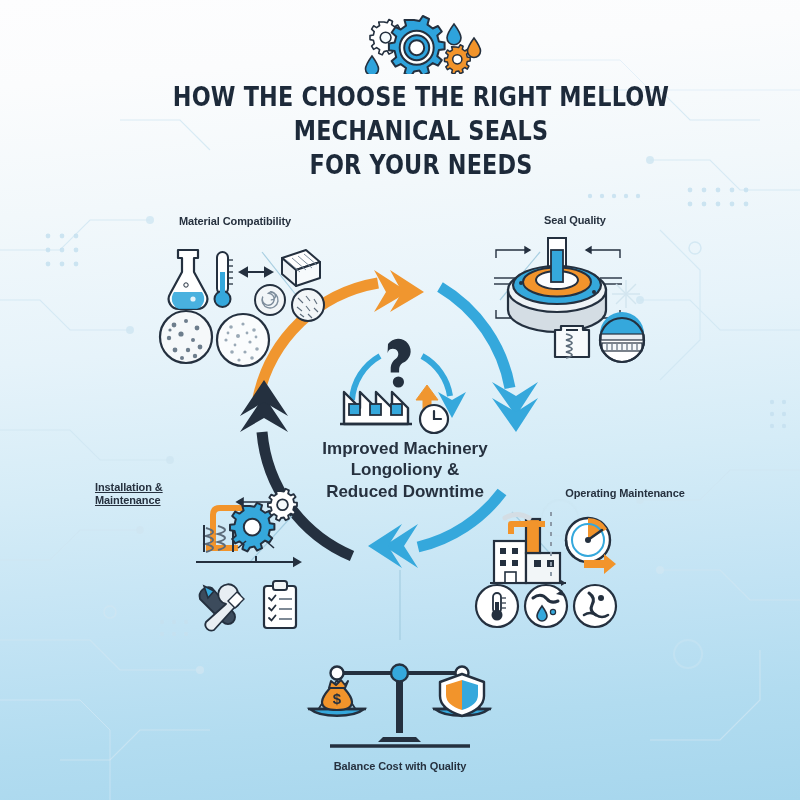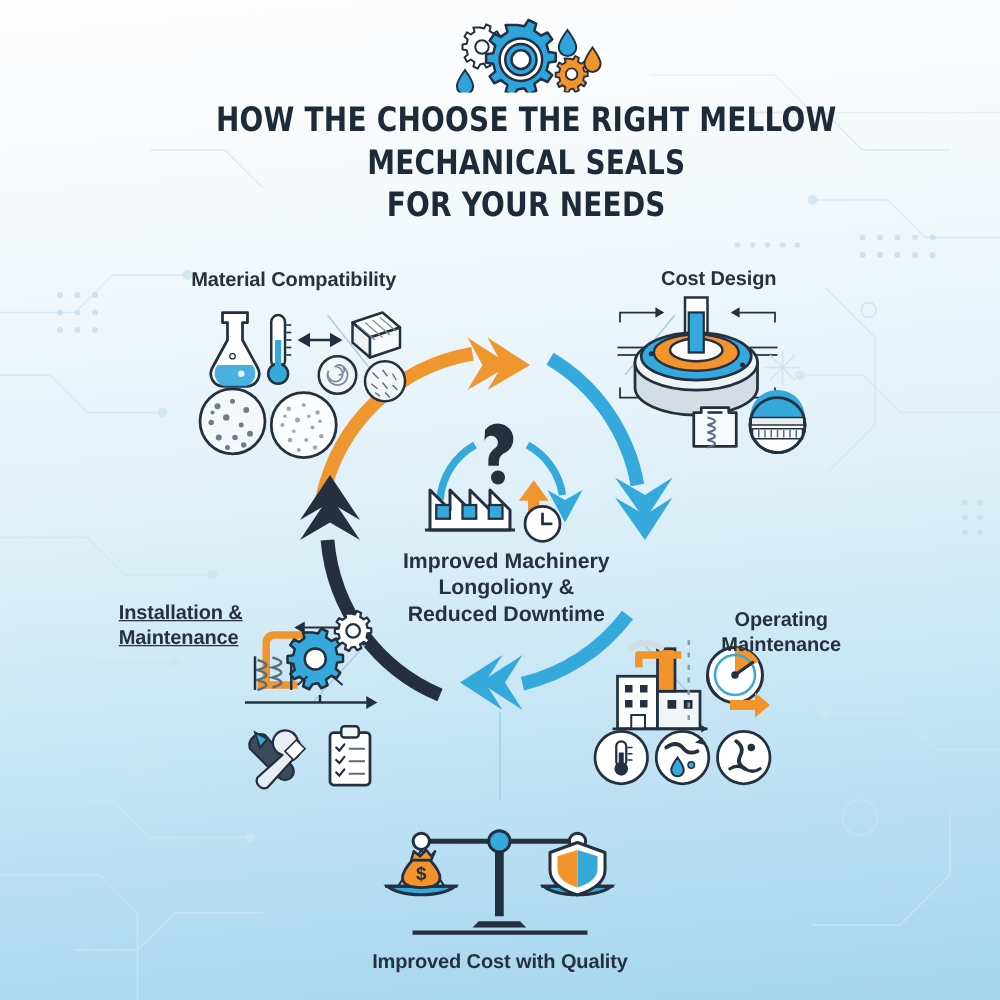--- a/index.html
+++ b/index.html
@@ -30,21 +30,21 @@
     padding: 6px 60px 0;
     transform: scaleX(0.92);
   }
 
   
   .diagram { position: absolute; top: 0; left: 0; width: 800px; height: 800px; }
 
   
   .node-label {
     position: absolute;
-    font-size: 16px;
+    font-size: 11px;
     font-weight: bold;
     color: #26313f;
     line-height: 1.22;
     letter-spacing: -0.1px;
     white-space: pre-line;
   }
   .lbl-material     { left: 150px;  top: 215px; width: 170px; text-align: center; }
   .lbl-seal         { left: 505px;  top: 214px; width: 140px; text-align: center; }
   .lbl-operating    { left: 545px;  top: 487px; width: 160px; text-align: center; }
   .lbl-installation { left: 95px;   top: 481px; width: 130px; text-align: left; text-decoration: underline; }
@@ -584,20 +584,20 @@
 
     <g>
       <path d="M462 674 L484 682 L484 696 q0 13 -22 20 q-22 -7 -22 -20 L440 682 Z" fill="#ffffff" stroke="#24303f" stroke-width="2.4" stroke-linejoin="round"></path>
       <path d="M462 680 L462 710 q16 -5 16 -15 L478 685 Z" fill="#35a8dc"></path>
       <path d="M462 680 L462 710 q-16 -5 -16 -15 L446 685 Z" fill="#f2942b"></path>
     </g>
   </g>
 </svg>
 
 <div class="node-label lbl-material">Material Compatibility</div>
-<div class="node-label lbl-seal">Cost Design</div>
+<div class="node-label lbl-seal">Seal Quality</div>
 <div class="node-label lbl-operating">Operating Maintenance</div>
 <div class="node-label lbl-installation">Installation &amp;
 Maintenance</div>
-<div class="node-label lbl-balance">Improved Cost with Quality</div>
+<div class="node-label lbl-balance">Balance Cost with Quality</div>
 <div class="center-text">Improved Machinery
 Longoliony &amp;
 Reduced Downtime</div>
 
 </body></html>

